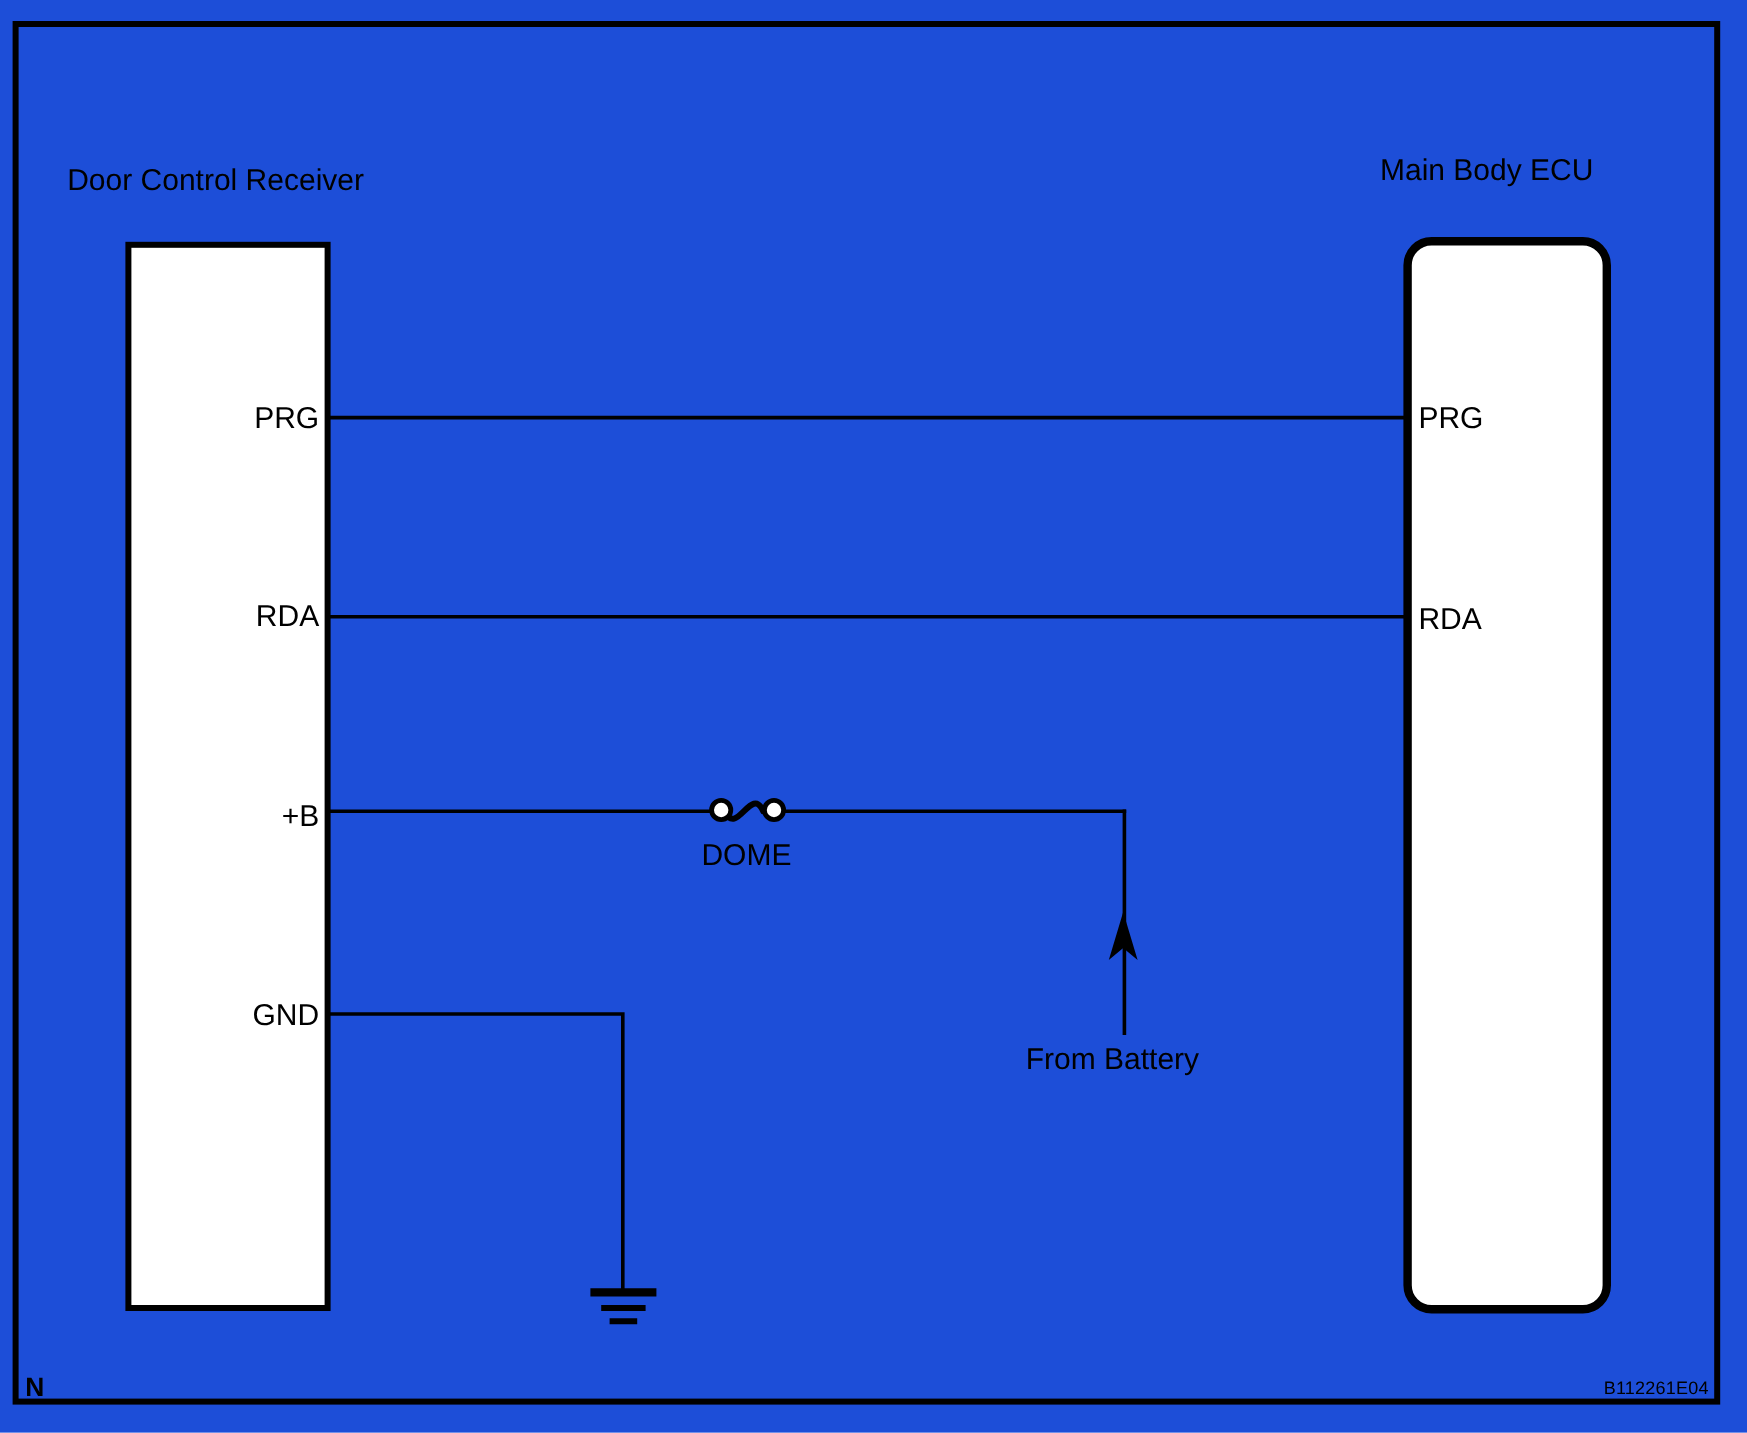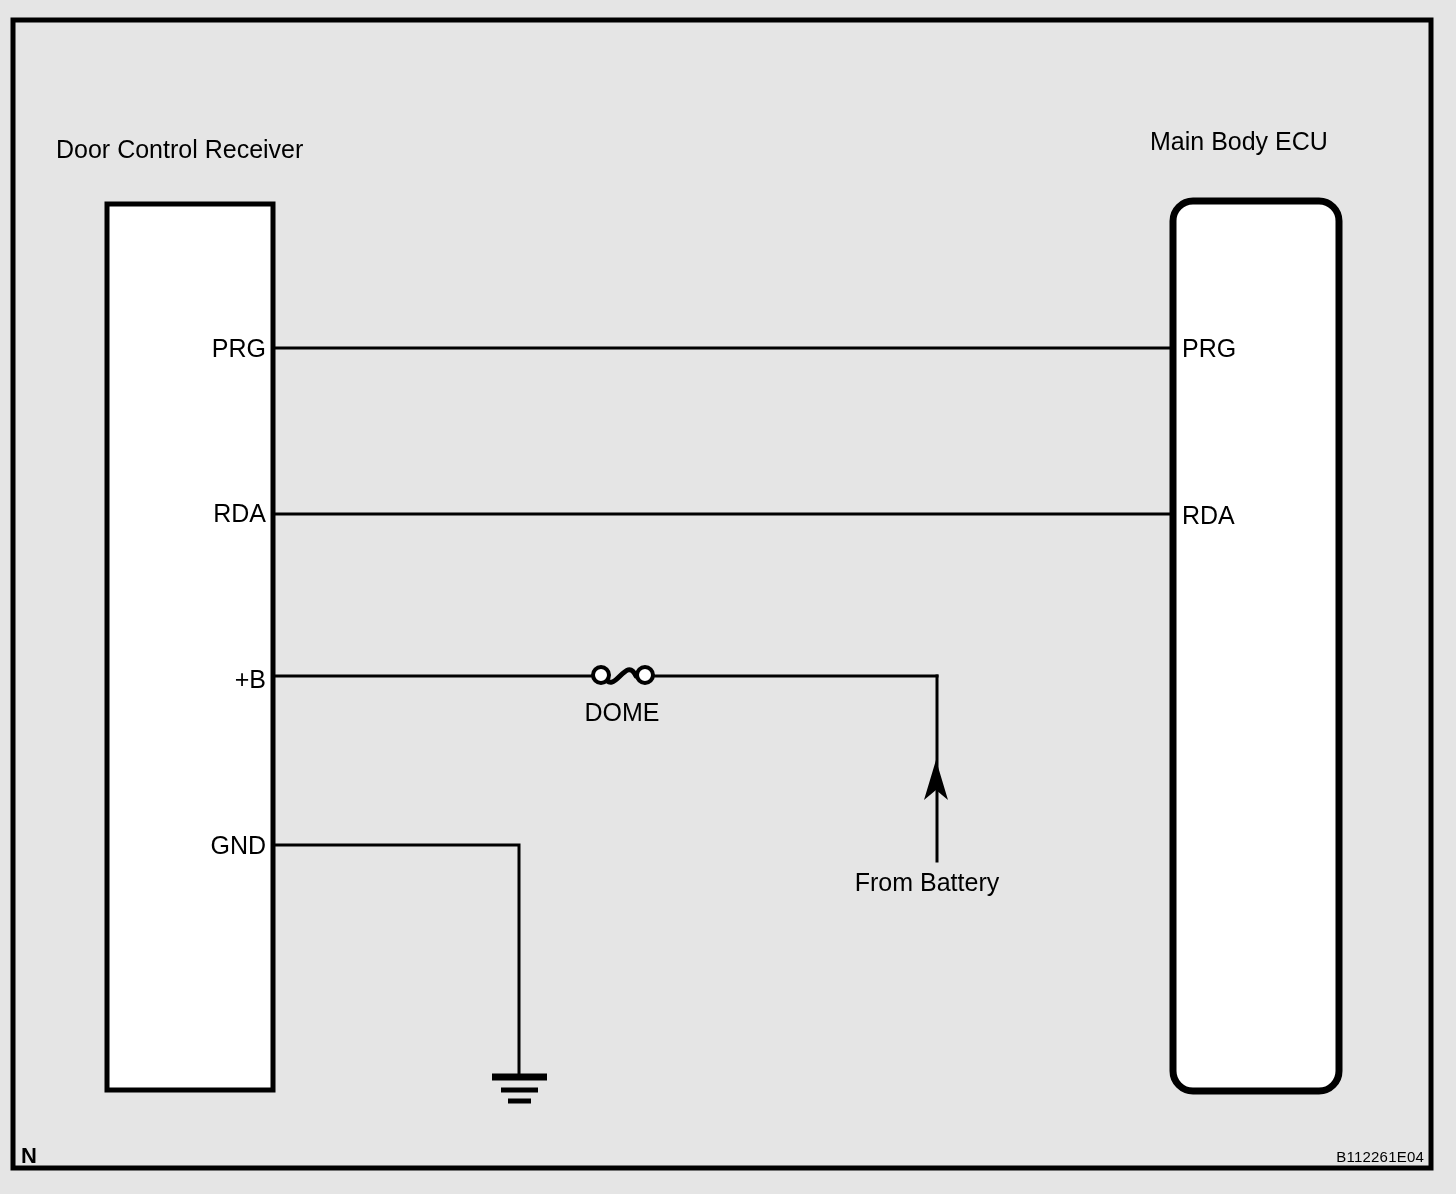--- a/index.html
+++ b/index.html
@@ -9,21 +9,21 @@
     background: #ffffff;
   }
   body {
     font-family: "Liberation Sans", sans-serif;
     color: #000000;
   }
   #page {
     position: relative;
     width: 1456px;
     height: 1194px;
-    background: #e5e5e5;
+    background: #1d4ed8;
     overflow: hidden;
   }
   #diagram-svg {
     position: absolute;
     left: 0;
     top: 0;
     width: 1456px;
     height: 1194px;
   }
   .txt {

